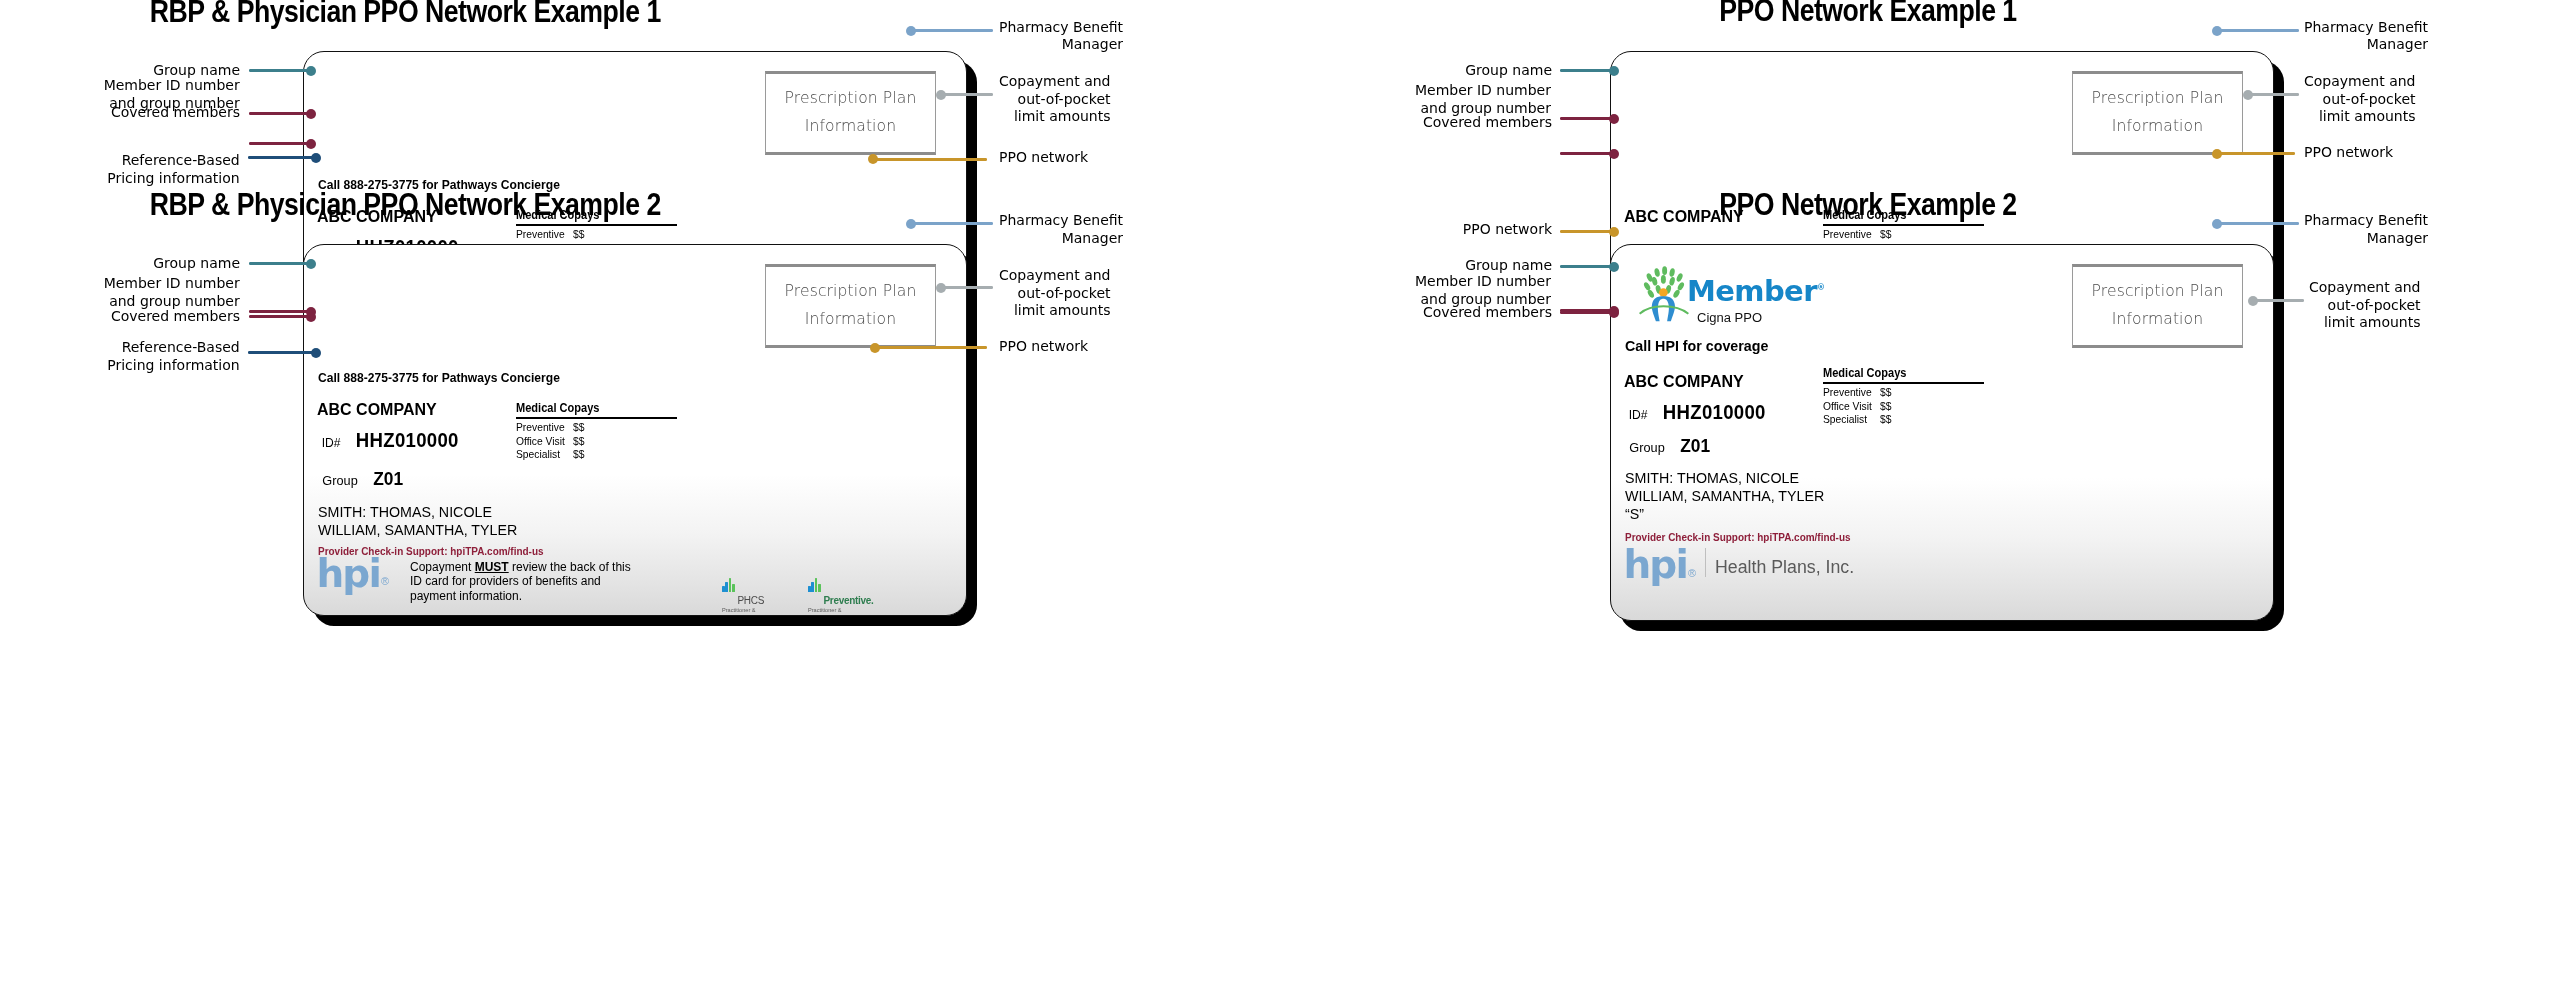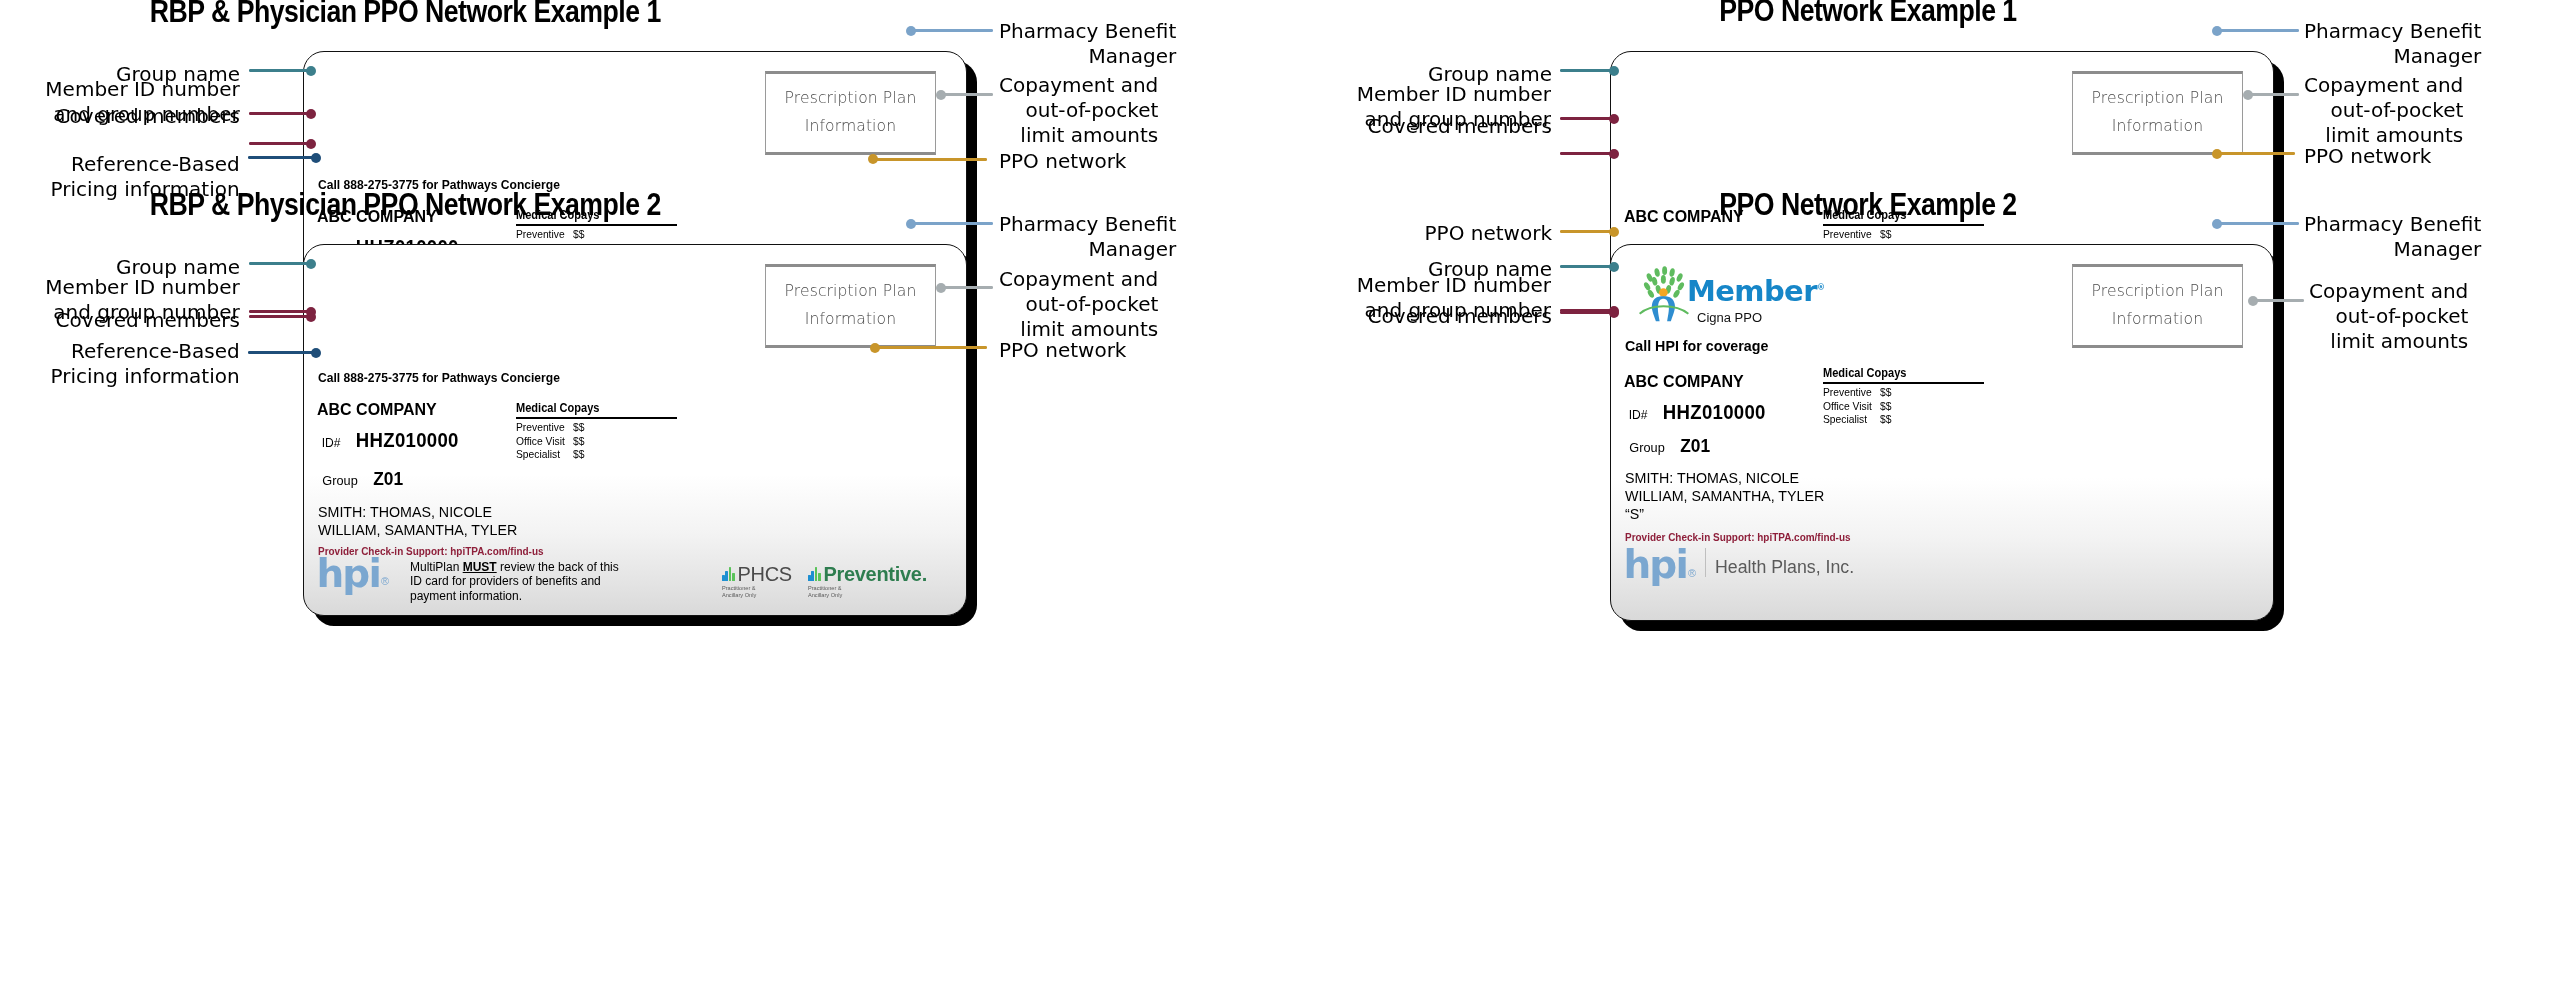--- a/index.html
+++ b/index.html
@@ -96,21 +96,21 @@
   .docunet{position:absolute;}
   .docunet .pw{font-size:5px;color:#8a8a8a;letter-spacing:0.3px;}
   .docunet .dn{font-size:8px;color:#e07b2e;font-weight:bold;letter-spacing:-0.2px;}
   .vbar{position:absolute;background:#c9c9c9;}
 
   
   .netlogo{position:absolute;}
   .netlogo .top{display:flex;align-items:center;}
   .netlogo .bars{display:flex;align-items:flex-end;height:13.7px;margin-right:1.9px;}
   .netlogo .bars i{display:block;width:2.5px;margin-right:0.9px;border-radius:0.6px;}
-  .netlogo .nm{font-size:20px;color:#4a4a4a;letter-spacing:-0.3px;line-height:1;}
+  .netlogo .nm{font-size:10px;color:#4a4a4a;letter-spacing:-0.3px;line-height:1;margin-top:32px;}
   .netlogo .nm b{color:#2e7d4f;font-weight:bold;}
   .netlogo .sub{font-size:5.6px;color:#5a5a5a;line-height:1.15;margin-top:1.2px;}
 
   
   .uhc{position:absolute;display:flex;align-items:center;}
   .uhc .shield{position:relative;width:18.7px;height:36px;margin-right:5px;}
   .uhc .shield i{position:absolute;bottom:0;width:4.4px;background:#29387f;border-radius:2.5px 2.5px 0 0;}
   .uhc .uw{font-family:"Liberation Serif",serif;font-weight:bold;font-size:27px;
            color:#29387f;letter-spacing:-0.6px;white-space:nowrap;}
   .uhc .uw sup{font-size:8.7px;vertical-align:super;}
@@ -120,21 +120,21 @@
   .cigna .mark{position:absolute;left:0;top:0;width:54px;height:60px;}
   .cigna .cw{position:absolute;left:50px;top:8.7px;font-family:"DejaVu Sans",sans-serif;
              font-weight:bold;font-size:29px;color:#1686c8;letter-spacing:-0.6px;}
   .cigna .cw sup{font-size:8px;}
   .cigna .csub{position:absolute;left:60px;top:45px;font-size:13.7px;color:#111;
                transform:scaleX(.95);transform-origin:left center;white-space:nowrap;}
 
   
   .callout{
     position:absolute;font-family:"DejaVu Sans",sans-serif;
-    font-size:20px;line-height:1.25;color:#000;white-space:pre-line;
+    font-size:14px;line-height:1.25;color:#000;white-space:pre-line;
   }
   .callout.right{text-align:right;}
   .callout.left{text-align:left;}
   .conn{position:absolute;height:3.1px;border-radius:1.2px;}
   .dot{position:absolute;width:10px;height:10px;border-radius:50%;}
   .conn.thin{height:2.5px;}
 </style>
 </head>
 <body>
 
@@ -398,21 +398,21 @@
       <span class="cv">$$</span>
     </div>
   </div>
 
   <div class="hpi" style="left:12.5px;top:314px;font-size:39px;">
     <span class="word">hpi</span>
       <span class="reg">®</span>
   </div>
 
   <div class="footnote" style="left:106px;top:315px;font-size:12px;">
-    <div><span>MultiPlan </span><u>MUST</u><span> review the back of this</span></div>
+    <div><span>Copayment </span><u>MUST</u><span> review the back of this</span></div>
     <div>ID card for providers of benefits and</div>
     <div>payment information.</div>
   </div>
 
   <div class="netlogo" style="left:418px;top:319px;">
     <div class="top">
       <div class="bars">
         <i style="height:5.6px;background:#1d8fd1;"></i>
           <i style="height:10px;background:#1d8fd1;"></i>
           <i style="height:13.7px;background:#5ac35a;"></i>

